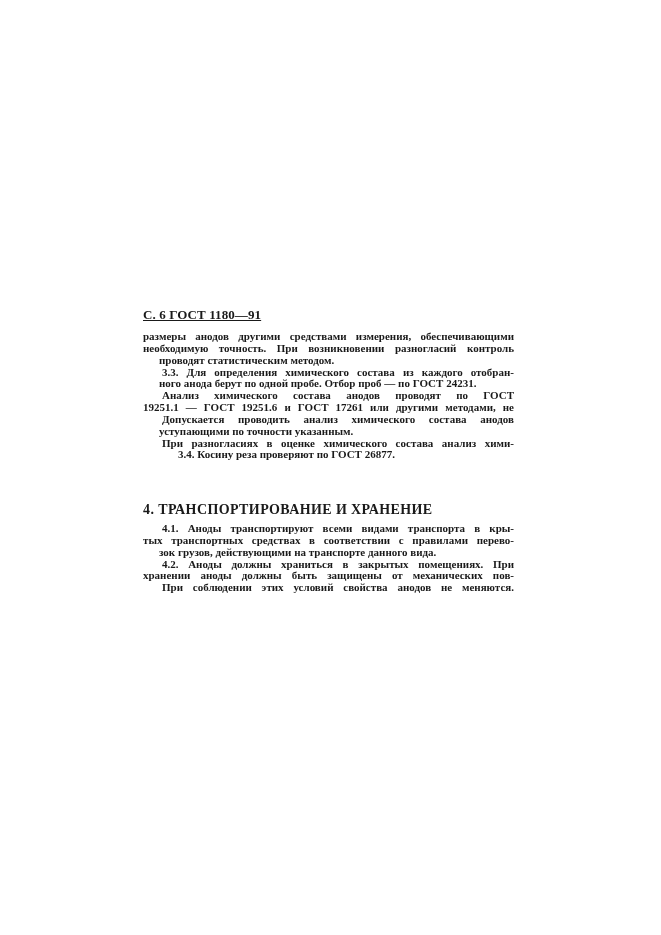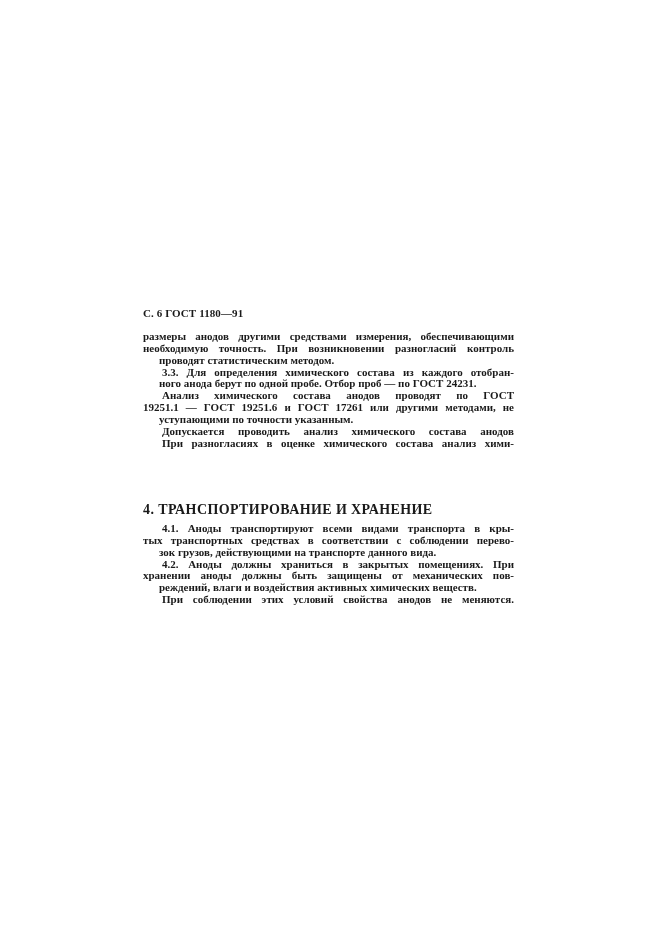--- a/index.html
+++ b/index.html
@@ -1,47 +1,47 @@
 <!DOCTYPE html>
 <html><head>
 <meta charset="utf-8">
 <style>
   html, body { margin:0; padding:0; background:#ffffff; }
   body { width:661px; height:935px; position:relative; overflow:hidden;
          font-family:"Liberation Serif", "DejaVu Serif", serif; color:#1a1a1a; }
-  .page-header { position:absolute; left:143px; top:307px; font-size:11px; font-weight:bold;
-                 font-family:"Liberation Serif", serif; letter-spacing:0.1px; }
+  .page-header { position:absolute; left:143px; top:307px; font-size:13px; font-weight:bold;
+                 font-family:"Liberation Serif", serif; letter-spacing:0.1px;text-decoration:underline; }
   .block { position:absolute; left:143px; width:371px; font-size:11px; line-height:11.85px;font-weight:bold; }
   .line { display:block; white-space:nowrap; text-align:justify; text-align-last:justify; height:11.85px; }
   .line.last { text-align-last:left;margin-left:16px; }
   .line.indent { padding-left:19px; }
   .section-title { position:absolute; left:143px; width:371px; top:502px; text-align:left;
                    font-size:14px; font-weight:bold; letter-spacing:0.4px; }
 </style>
 </head>
 <body>
 
 <div class="page-header">С. 6 ГОСТ 1180—91</div>
 
 <div class="block" style="top:331px;">
   <span class="line">размеры анодов другими средствами измерения, обеспечивающими</span>
   <span class="line">необходимую точность. При возникновении разногласий контроль</span>
   <span class="line last">проводят статистическим методом.</span>
   <span class="line indent">3.3. Для определения химического состава из каждого отобран-</span>
   <span class="line last">ного анода берут по одной пробе. Отбор проб — по ГОСТ 24231.</span>
   <span class="line indent">Анализ химического состава анодов проводят по ГОСТ</span>
   <span class="line">19251.1 — ГОСТ 19251.6 и ГОСТ 17261 или другими методами, не</span>
+  <span class="line indent">Допускается проводить анализ химического состава анодов</span>
   <span class="line last">уступающими по точности указанным.</span>
-  <span class="line indent">Допускается проводить анализ химического состава анодов</span>
   <span class="line indent">При разногласиях в оценке химического состава анализ хими-</span>
+  <span class="line indent last">3.4. Косину реза проверяют по ГОСТ 26877.</span>
 </div>
 
 <div class="section-title">4. ТРАНСПОРТИРОВАНИЕ И ХРАНЕНИЕ</div>
 
 <div class="block" style="top:523px;">
   <span class="line indent">4.1. Аноды транспортируют всеми видами транспорта в кры-</span>
-  <span class="line">тых транспортных средствах в соответствии с соблюдении перево-</span>
+  <span class="line">тых транспортных средствах в соответствии с правилами перево-</span>
   <span class="line last">зок грузов, действующими на транспорте данного вида.</span>
   <span class="line indent">4.2. Аноды должны храниться в закрытых помещениях. При</span>
   <span class="line">хранении аноды должны быть защищены от механических пов-</span>
-  <span class="line last">реждений, влаги и воздействия активных химических веществ.</span>
   <span class="line indent">При соблюдении этих условий свойства анодов не меняются.</span>
 </div>
 
 </body></html>

